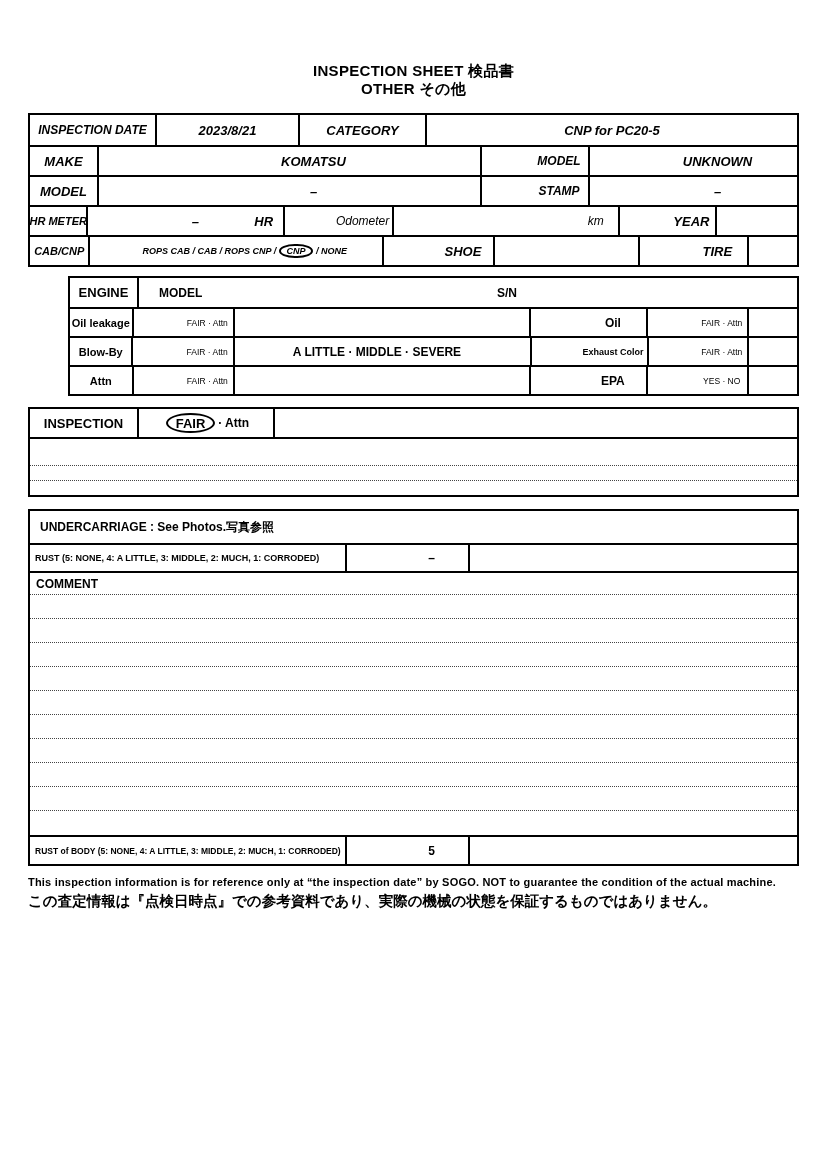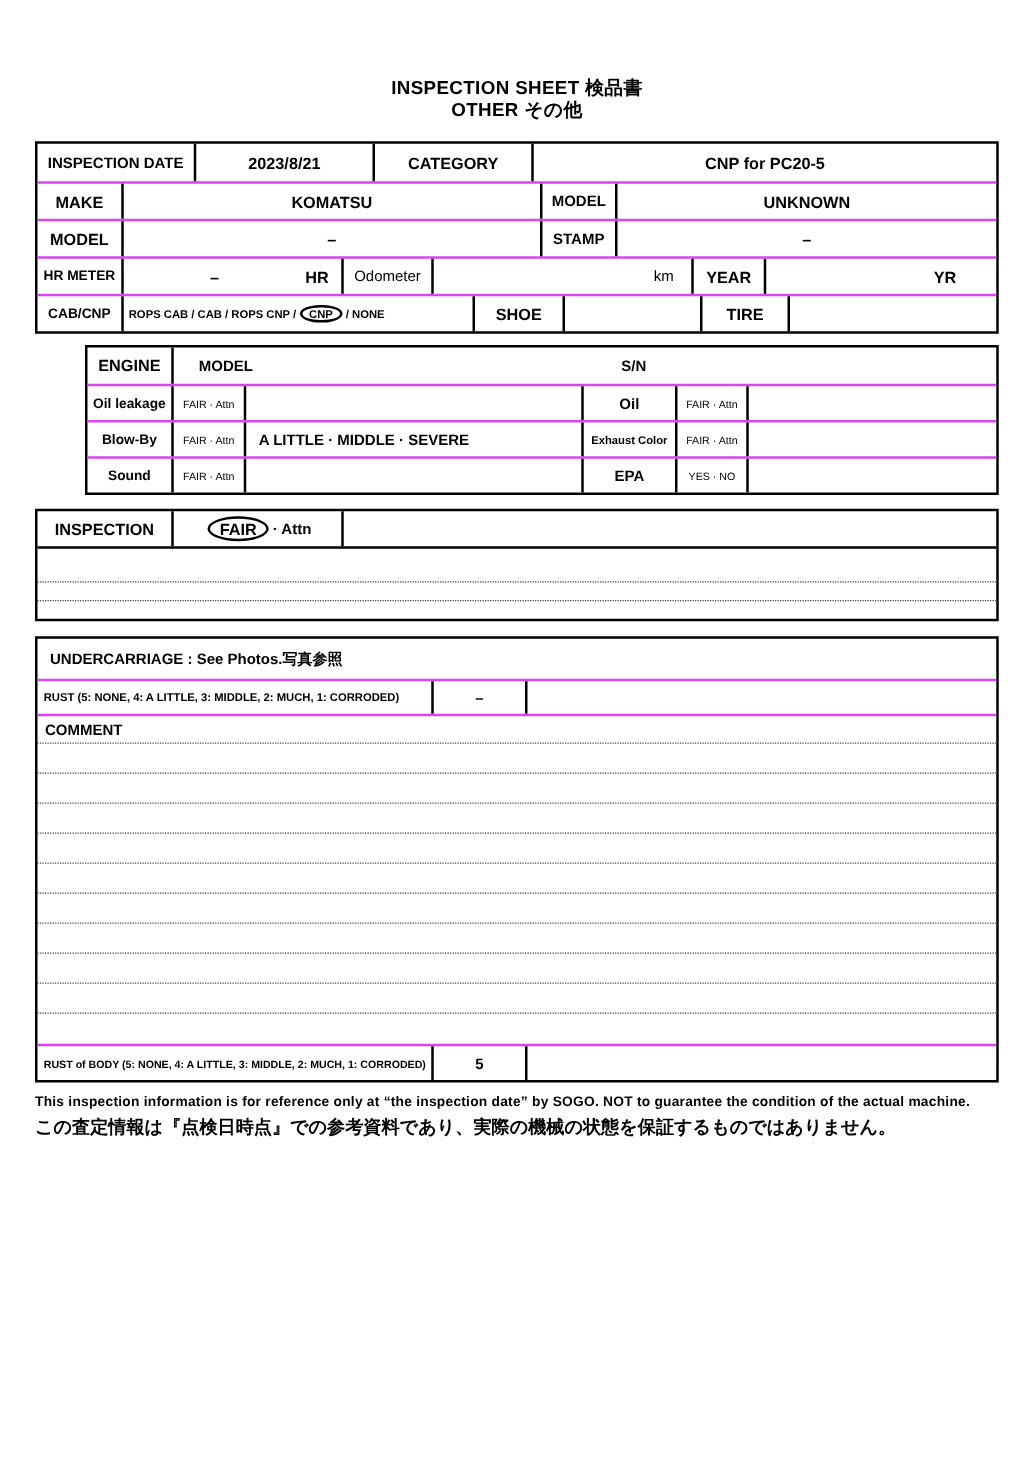--- a/index.html
+++ b/index.html
@@ -8,29 +8,29 @@
     width:827px; height:1169px;
     color:#000;
     font-family:"Liberation Sans", sans-serif;
     position:relative;
     overflow:hidden;
   }
   .titles { padding-top:62px; text-align:center; }
   .title-line { font-size:15px; font-weight:bold; line-height:18px; letter-spacing:0.3px; }
   .sheet { margin-left:28px; width:771px; }
   .tbl { border:2px solid #000; background:#fff; }
-  .mt15 { margin-top:15px; }
+  .mt15 { margin-top:15px;font-style:italic; }
   .mt9  { margin-top:9px;margin-left:40px; }
   .mt11 { margin-top:11px; }
   .mt12 { margin-top:12px; }
   .row { display:flex; }
   .h30 { height:30px; } .h29 { height:29px; } .h32 { height:32px; }
   .h28 { height:28px; } .h27 { height:27px; } .h24 { height:24px; }
   .h15 { height:15px; } .h14 { height:14px; }
-  .bt-solid { border-top:2px solid #d946ef; }
+  .bt-solid { border-top:2px solid #000000;gap:48px; }
   .bb-solid { border-bottom:2px solid #000; }
   .bb-dot { border-bottom:1px dotted #444; }
   .cell {
     display:flex; align-items:center; justify-content:center;
     border-right:2px solid #000;
     overflow:hidden; white-space:nowrap;
   }
   .cell.last { flex:1; border-right:none; }
   .cell.nrb  { border-right:none; }
   .cell.left  { justify-content:flex-start; }
@@ -120,21 +120,21 @@
     </div>
     <div class="row h29 bt-solid">
       <div class="cell fs11 b" style="width:69px">Blow-By</div>
       <div class="cell fs85" style="width:58px">FAIR · Attn</div>
       <div class="cell left fs12 b" style="width:270px; padding-left:10px">A LITTLE · MIDDLE · SEVERE</div>
       <div class="cell fs9 b" style="width:75px">Exhaust Color</div>
       <div class="cell fs85" style="width:57px">FAIR · Attn</div>
       <div class="cell last"></div>
     </div>
     <div class="row h29 bt-solid">
-      <div class="cell fs11 b" style="width:69px">Sound</div>
+      <div class="cell fs11 b" style="width:69px">Attn</div>
       <div class="cell fs85" style="width:58px">FAIR · Attn</div>
       <div class="cell" style="width:270px"></div>
       <div class="cell fs12 b" style="width:75px">EPA</div>
       <div class="cell fs85" style="width:57px">YES · NO</div>
       <div class="cell last"></div>
     </div>
   </div>
 
   <div class="tbl mt11">
     <div class="row h30 bb-solid">

